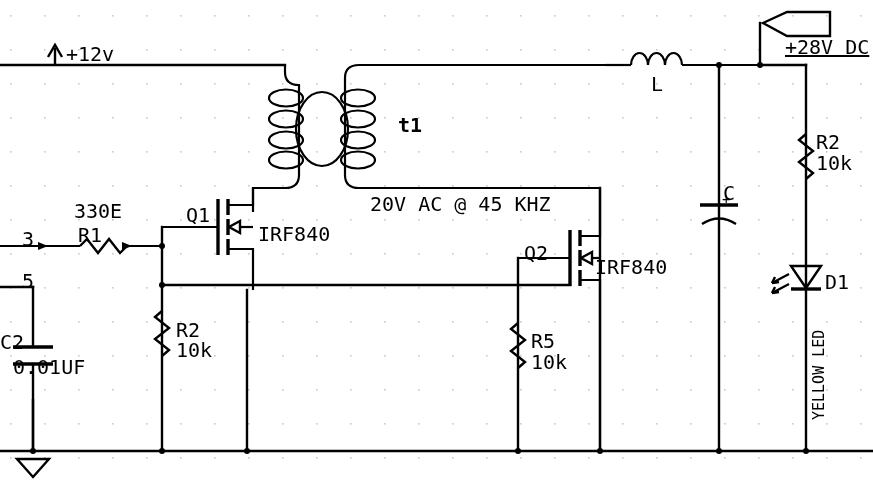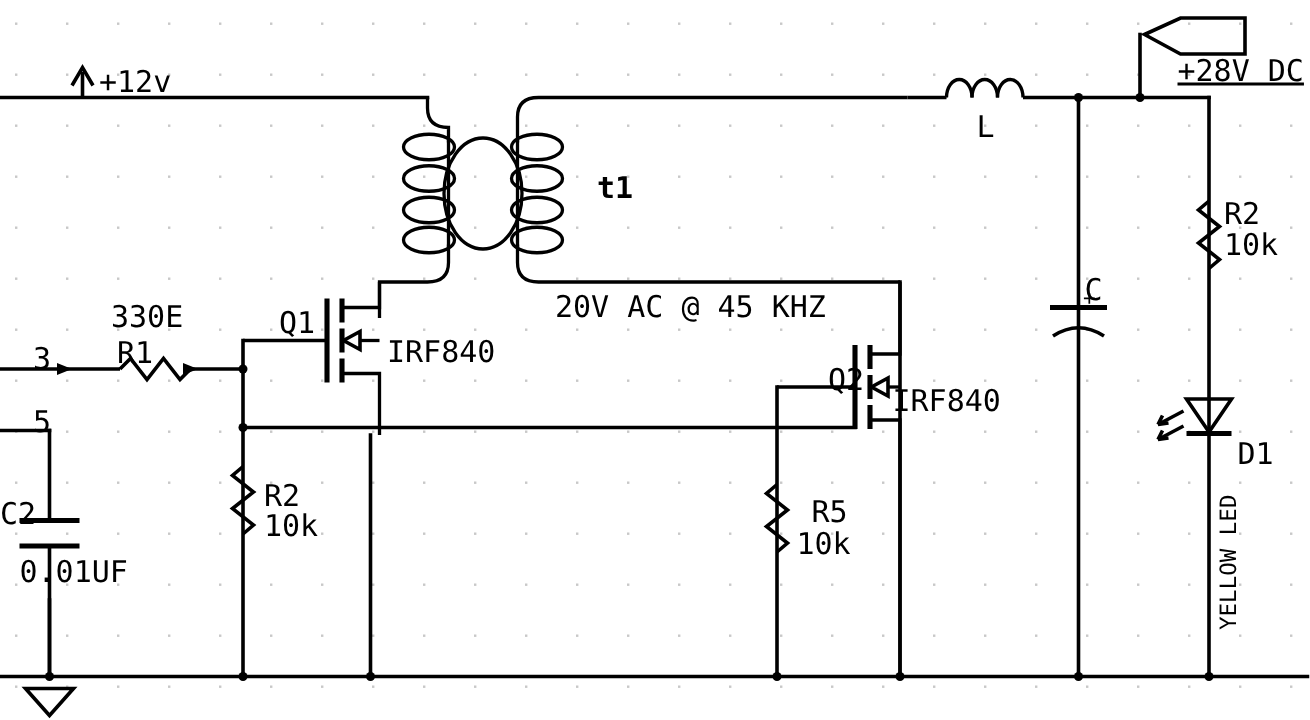--- a/index.html
+++ b/index.html
@@ -626,40 +626,40 @@
   <div class="lbl" style="left:66px;  top:44px;">+12v</div>
   <div class="lbl" style="left:398px; top:115px;font-weight:bold;">t1</div>
   <div class="lbl" style="left:359px; top:194px;margin-left:11px;">20V AC @ 45 KHZ</div>
 
   <div class="lbl" style="left:74px;  top:201px;">330E</div>
   <div class="lbl" style="left:78px;  top:225px;text-align:center;">R1</div>
 
   <div class="lbl" style="left:22px;  top:229px;">3</div>
   <div class="lbl" style="left:22px;  top:271px;">5</div>
   <div class="lbl" style="left:0;  top:332px;">C2</div>
-  <div class="lbl" style="left:13px;  top:371px;">0.01UF</div>
+  <div class="lbl" style="left:13px;  top:357px;">0.01UF</div>
 
   <div class="lbl" style="left:186px; top:205px;text-align:right;">Q1</div>
   <div class="lbl" style="left:258px; top:224px;">IRF840</div>
 
-  <div class="lbl" style="left:552px; top:243px;text-align:center;">Q2</div>
+  <div class="lbl" style="left:524px; top:243px;text-align:center;">Q2</div>
   <div class="lbl" style="left:595px; top:257px;">IRF840</div>
 
   <div class="lbl" style="left:176px; top:320px;">R2</div>
   <div class="lbl" style="left:176px; top:340px;">10k</div>
 
-  <div class="lbl" style="left:531px; top:331px;margin-left:10px;">R5</div>
+  <div class="lbl" style="left:531px; top:331px;">R5</div>
   <div class="lbl" style="left:531px; top:352px;">10k</div>
 
   <div class="lbl" style="left:651px; top:74px;">L</div>
 
   <div class="lbl" style="left:723px; top:183px;">C</div>
   <div class="lbl lbl-sm" style="left:722px; top:192px;">+</div>
 
   <div class="lbl" style="left:816px; top:132px;">R2</div>
   <div class="lbl" style="left:816px; top:153px;">10k</div>
 
-  <div class="lbl" style="left:825px; top:272px;margin-top:20px;">D1</div>
+  <div class="lbl" style="left:825px; top:272px;">D1</div>
   <div class="lbl-vert" style="left:812px; top:420px;">YELLOW LED</div>
 
   <div class="lbl" style="left:785px; top:37px;text-decoration:underline;">+28V DC</div>
 
 </div>
 
 </body></html>

